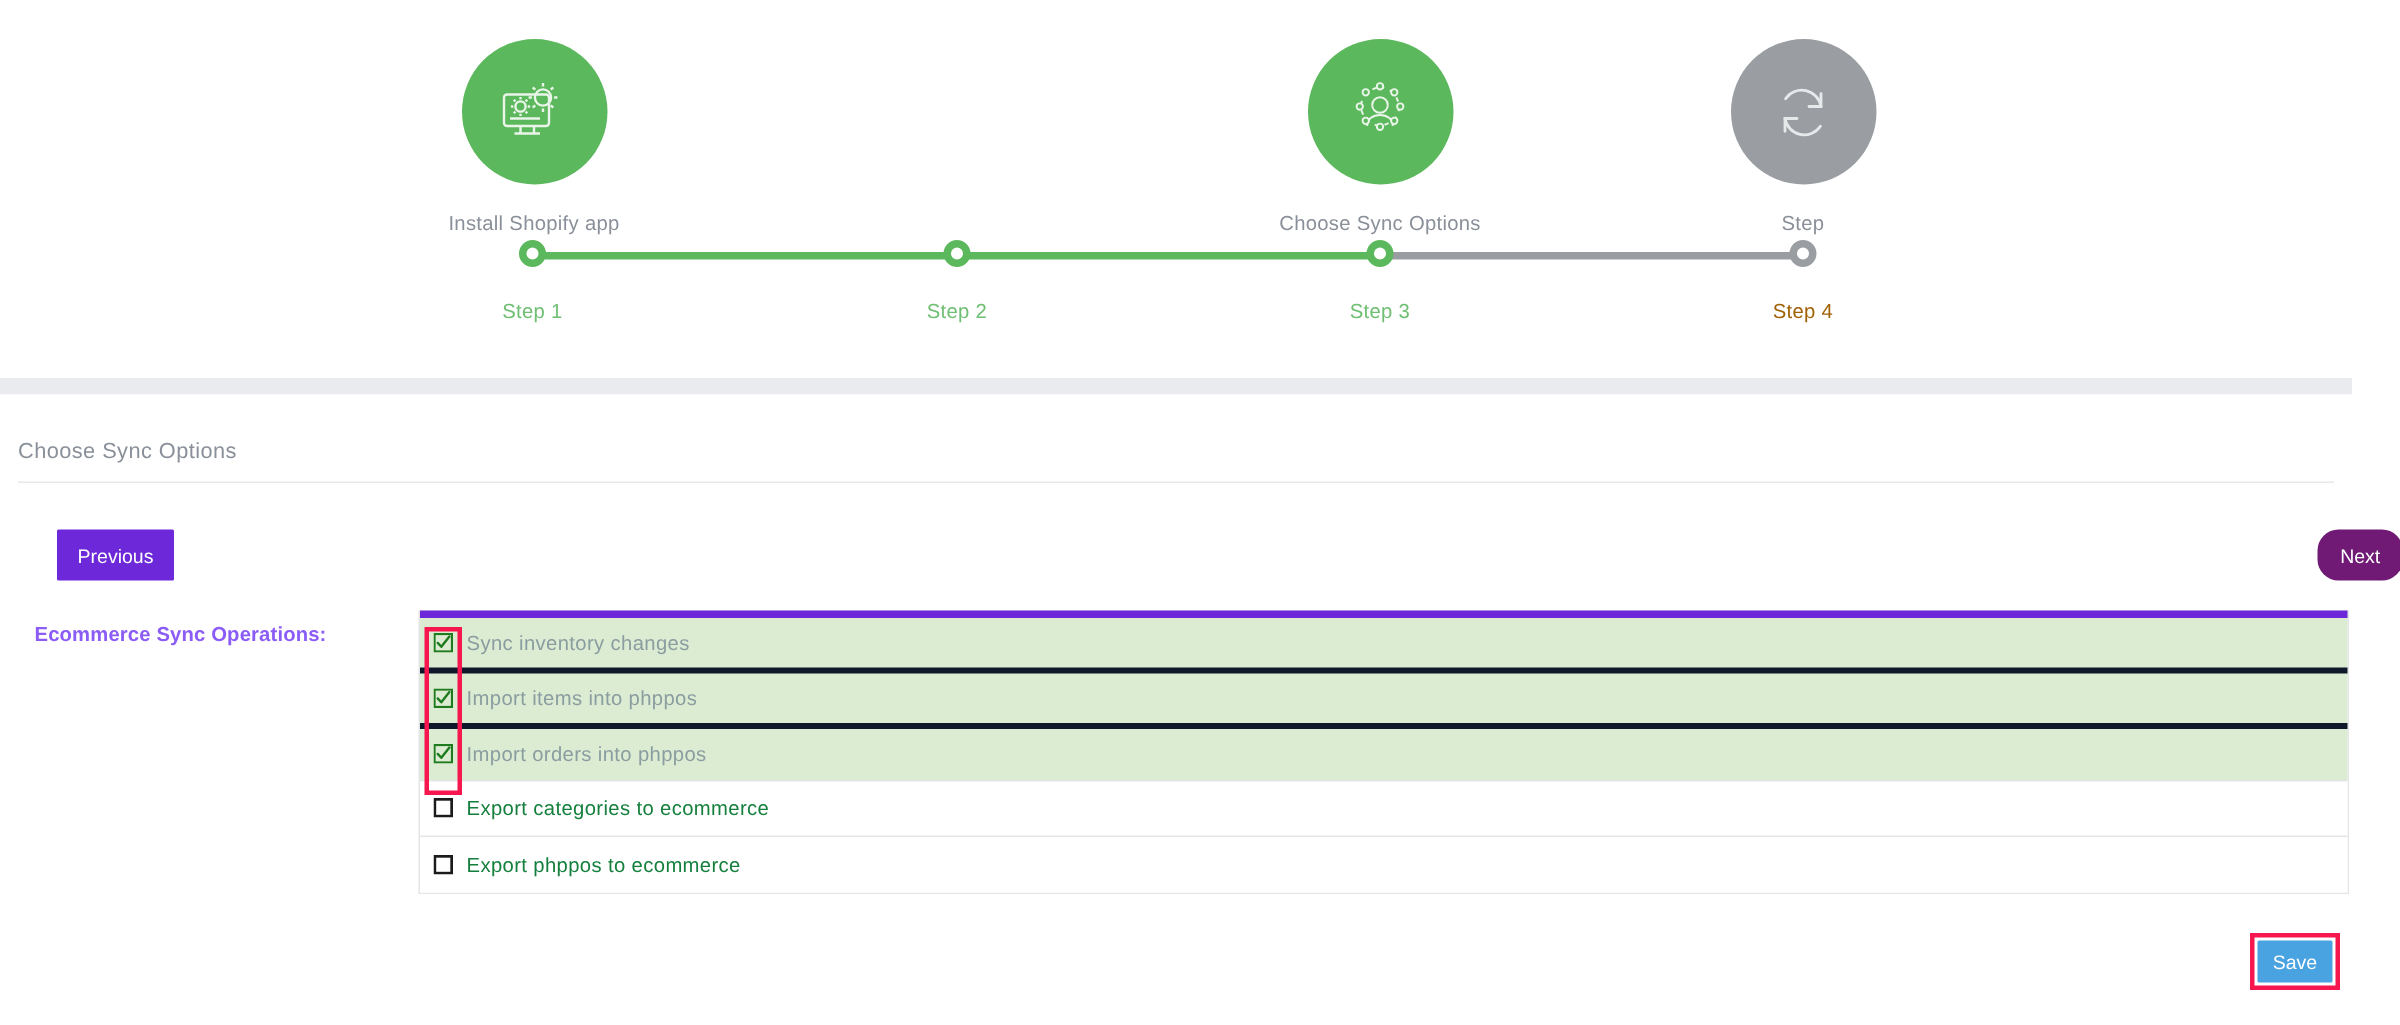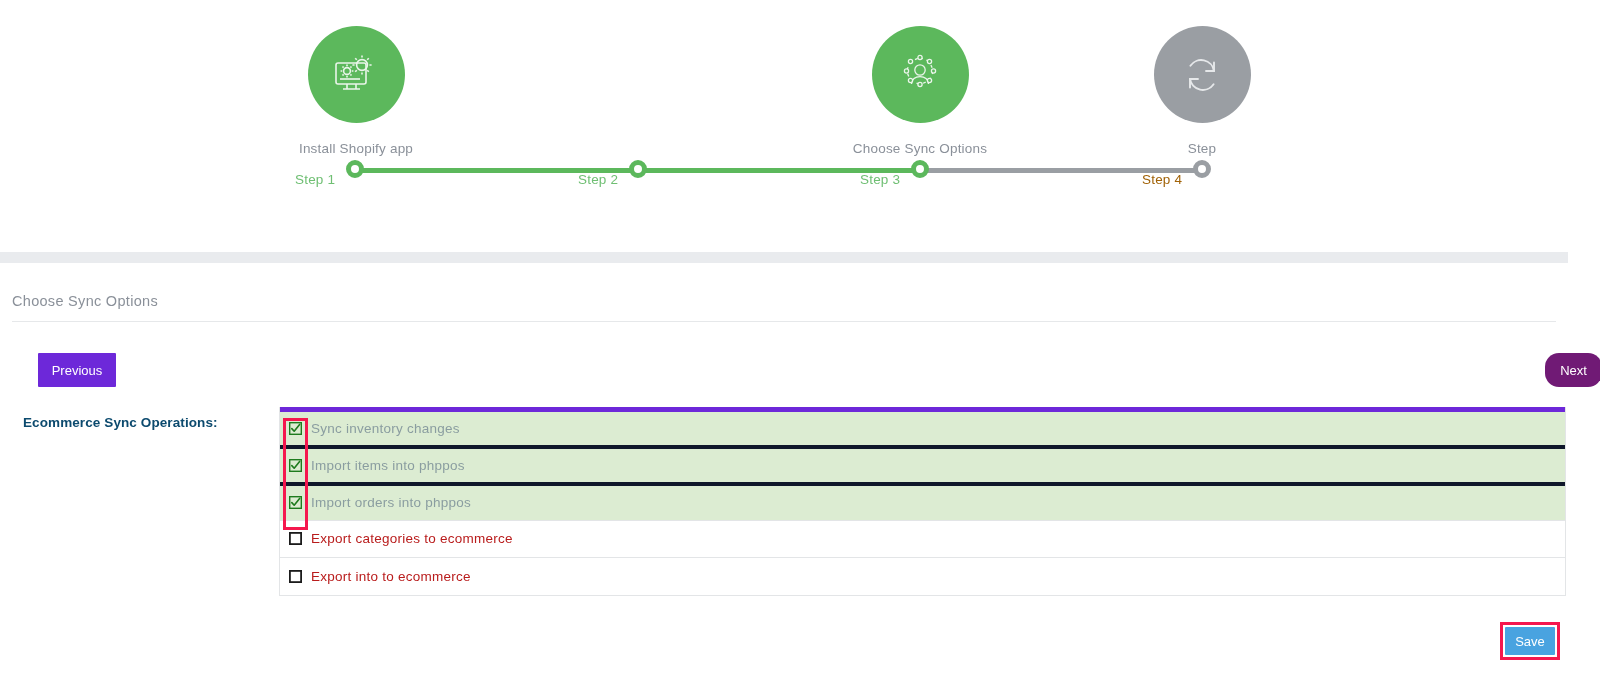--- a/index.html
+++ b/index.html
@@ -70,23 +70,24 @@
     top: -6px;
     width: 18px; height: 18px;
     margin-left: -9px;
     border-radius: 50%;
     background: #ffffff;
   }
   .rail-dot.green { border: 5px solid #5cb85c; }
   .rail-dot.gray  { border: 5px solid #9a9ea3; }
   .rail-label {
     position: absolute;
-    top: 6px;
+    top: 34px;
     width: 120px;
     margin-left: -60px;
+    text-align: center;
     font-size: 13.5px;
     letter-spacing: .2px;
   }
   .rail-label.green { color: #6fbf73; }
   .rail-label.gray  { color: #a16207; }
 
   
   .band {
     position: absolute;
     top: 252px; left: 0;
@@ -140,21 +141,21 @@
     left: 1545px; top: 90px;
     width: 57px; height: 34px;
     background: #701a75;
     border-radius: 14px;
   }
 
   .field-label {
     position: absolute;
     left: 23px; top: 152px;
     font-size: 13.5px;
-    color: #0c4a6e;
+    color: #8b5cf6;
     font-weight: bold;
     letter-spacing: .1px;
   }
 
   .opt-list {
     position: absolute;
     left: 279px; top: 144px;
     width: 1287px;
     border: 1px solid #e3e5e7;
     border-top: none;
@@ -179,21 +180,21 @@
     position: relative;
     margin-right: 9px;
   }
   .cbox svg { display: block; }
   .opt-label {
     font-size: 13.5px;
     letter-spacing: .25px;
     color: #8a9099;
   }
   .opt-row.checked .opt-label { color: #8a9da0; }
-  .opt-row.unchecked .opt-label { color: #b91c1c; }
+  .opt-row.unchecked .opt-label { color: #15803d; }
 
   
   .anno {
     position: absolute;
     border: 3px solid #f5174e;
     pointer-events: none;
     background: transparent;
   }
   .anno-checks {
     left: 283px; top: 418px;
@@ -345,21 +346,21 @@
         </span>
         <span class="opt-label">Export categories to ecommerce</span>
       </div>
 
       <div class="opt-row unchecked">
         <span class="cbox">
           <svg width="13" height="13" viewBox="0 0 13 13">
               <rect x="0.9" y="0.9" width="11.2" height="11.2" fill="none" stroke="#1b1b1b" stroke-width="1.8"></rect>
             </svg>
         </span>
-        <span class="opt-label">Export into to ecommerce</span>
+        <span class="opt-label">Export phppos to ecommerce</span>
       </div>
 
     </div>
   </div>
 
   <button class="btn-save">Save</button>
   <div class="anno anno-save"></div>
   <div class="anno anno-checks"></div>
 
 </div>

